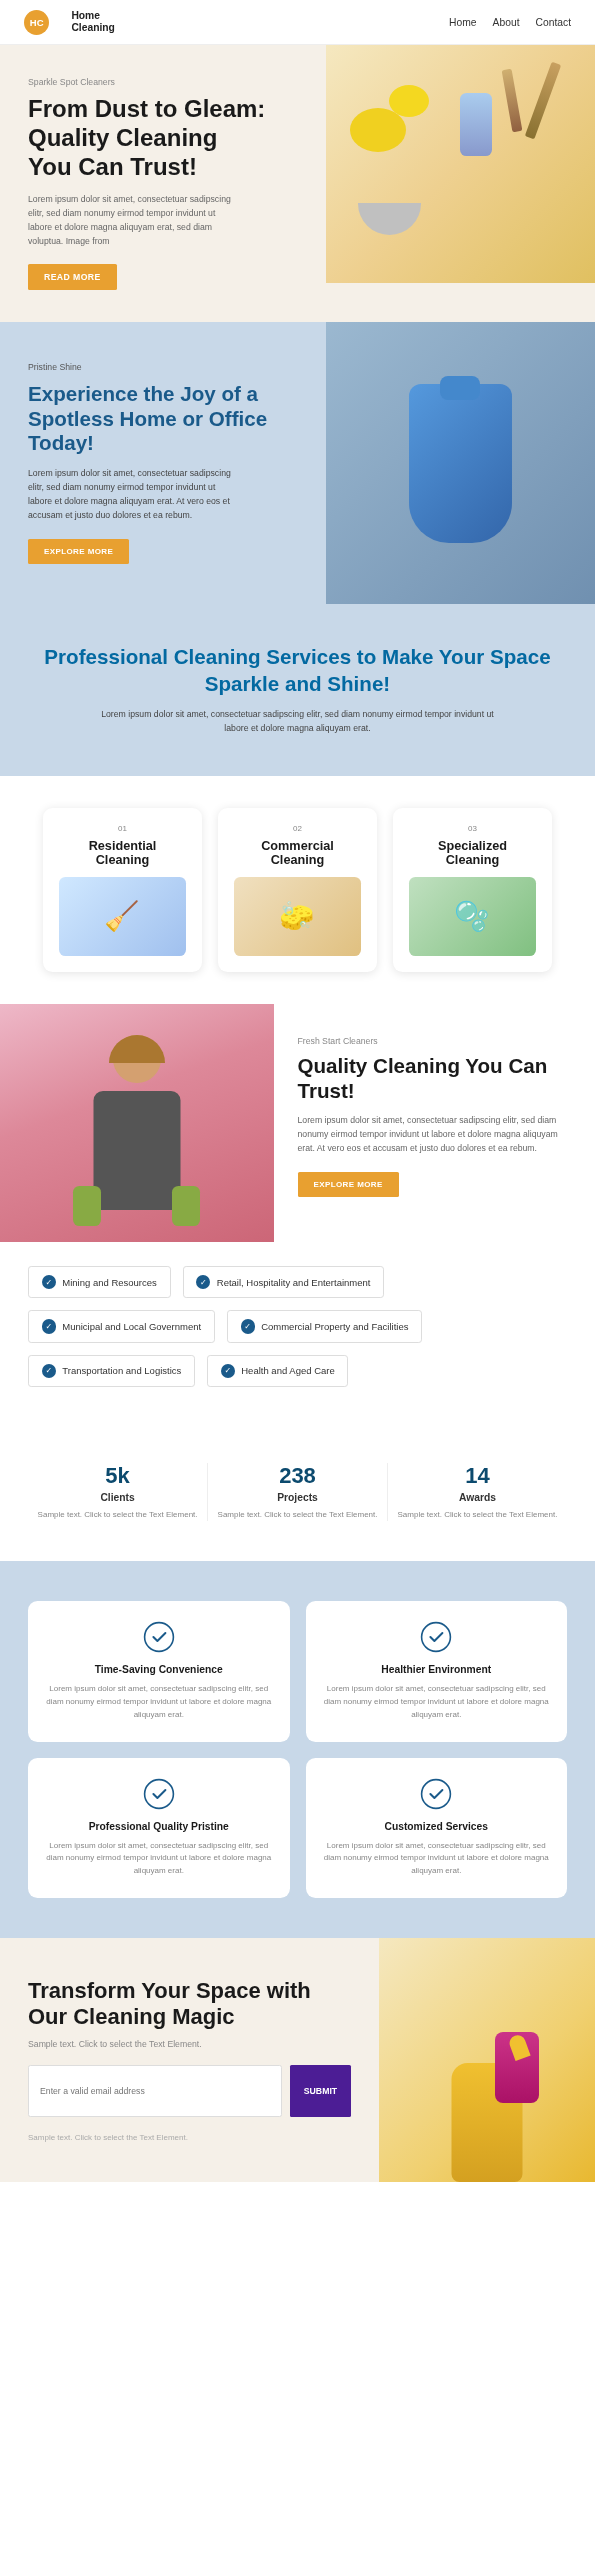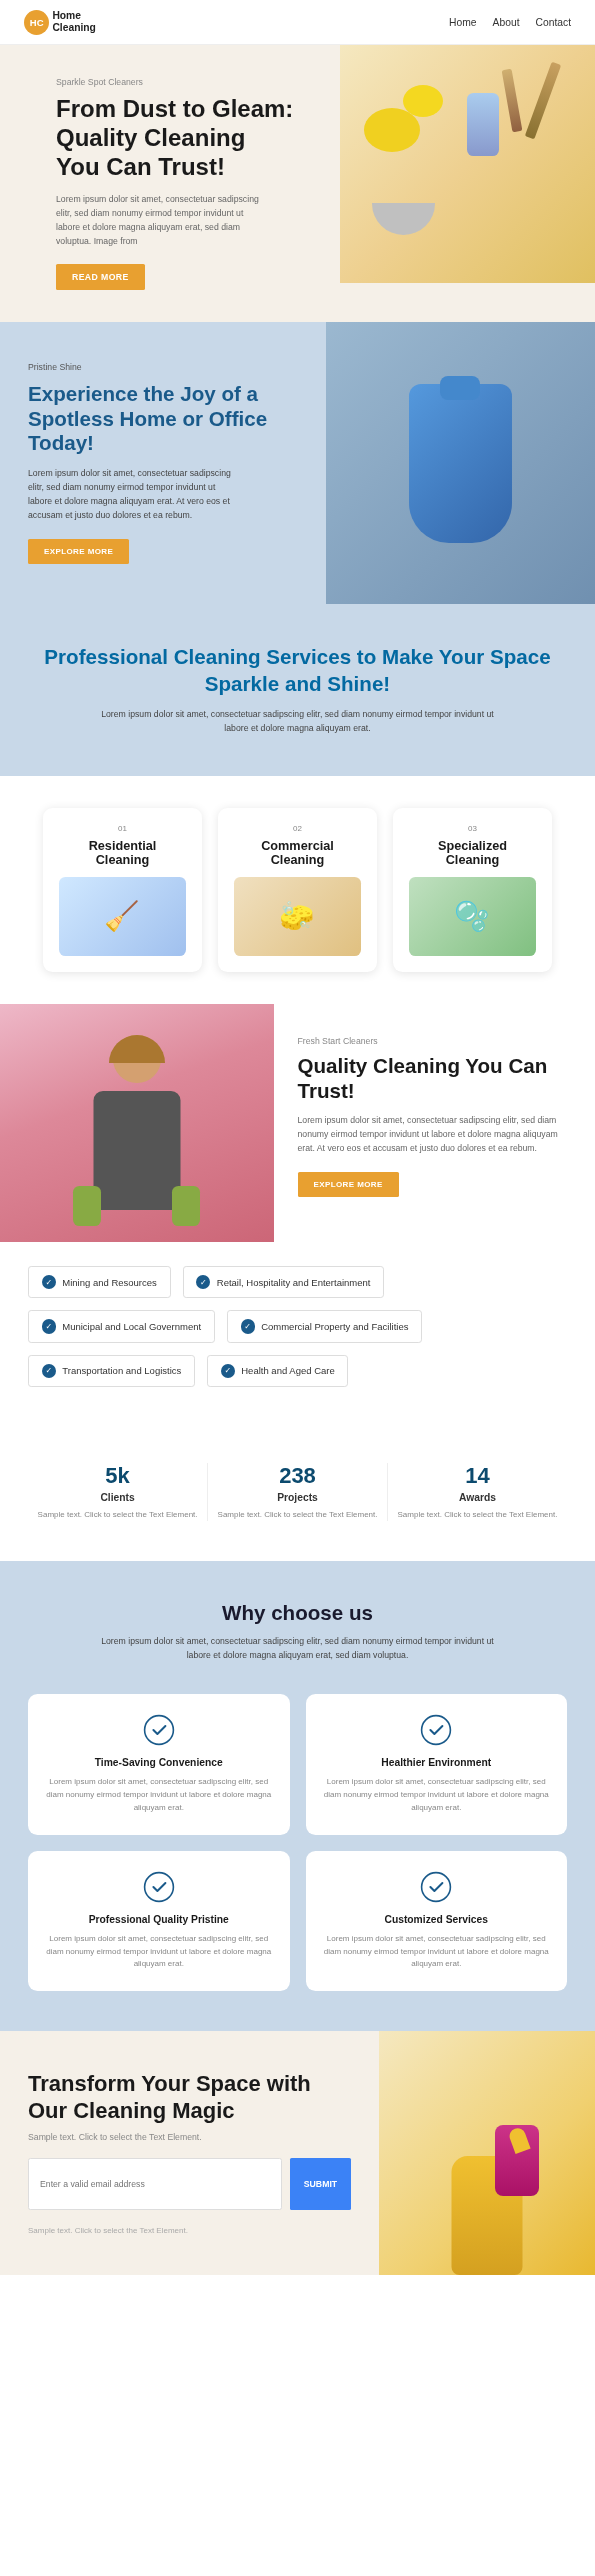--- a/index.html
+++ b/index.html
@@ -1,27 +1,27 @@
 <!DOCTYPE html>
 <html style="font-size:12.7px"><head>
   <meta charset="utf-8">
   <style>
     * { box-sizing: border-box; margin: 0; padding: 0; }
     body { font-family: 'Arial', sans-serif; width: 595px; overflow-x: hidden; background: #fff; }
 
     
     nav { display: flex; align-items: center; justify-content: space-between; padding: 9.5px 24px; background: #fff; border-bottom: 0.8px solid #eee; }
-    .nav-logo { display: flex; align-items: center; gap: 3px; }
+    .nav-logo { display: flex; align-items: center; gap: 22px; }
     .nav-logo-icon { width: 25.4px; height: 25.4px; background: #e8a030; border-radius: 50%; display: flex; align-items: center; justify-content: center; color: #fff; font-size: 9.5px; font-weight: bold; }
     .nav-logo-text { font-size: 10.3px; font-weight: bold; color: #222; line-height: 1.2; }
     .nav-links { display: flex; gap: 16px; }
     .nav-links a { text-decoration: none; color: #333; font-size: 10.3px; }
 
     
-    .hero { background: #f5f0e8; display: flex; min-height: 238px; position: relative; overflow: hidden; padding-left: 28px; }
+    .hero { background: #f5f0e8; display: flex; min-height: 238px; position: relative; overflow: hidden; }
     .hero-content { padding: 32px 28px; flex: 1; z-index: 2; }
     .hero-eyebrow { font-size: 8.7px; color: #888; margin-bottom: 8px; }
     .hero-title { font-size: 24px; font-weight: 900; color: #1a1a1a; line-height: 1.2; margin-bottom: 11px; max-width: 238px; }
     .hero-body { font-size: 8.7px; color: #666; line-height: 1.6; max-width: 206px; margin-bottom: 16px; }
     .btn-orange { background: #e8a030; color: #fff; border: none; padding: 8px 16px; font-size: 8.7px; font-weight: bold; cursor: pointer; text-transform: uppercase; letter-spacing: 0.4px; border-radius: 1.6px; }
     .hero-image { flex: 1; position: relative; overflow: hidden; }
 
     
     .section-spotless { display: flex; background: #c8d8e8; min-height: 222px; }
     .spotless-content { flex: 1; padding: 40px 28px; }
@@ -76,21 +76,21 @@
     .why-card-title { font-size: 10.3px; font-weight: bold; color: #1a1a1a; text-align: center; margin-bottom: 8px; }
     .why-card-body { font-size: 8px; color: #888; line-height: 1.6; text-align: center; }
 
     
     .cta-section { background: #f5f0e8; display: flex; min-height: 222px; position: relative; overflow: hidden; }
     .cta-content { flex: 1.2; padding: 40px 28px; }
     .cta-title { font-size: 22px; font-weight: 900; color: #1a1a1a; line-height: 1.2; margin-bottom: 8px; }
     .cta-sub { font-size: 8.7px; color: #888; margin-bottom: 16px; }
     .cta-form { display: flex; gap: 8px; margin-bottom: 16px; }
     .cta-input { flex: 1; padding: 20px 11px; border: 0.8px solid #ddd; border-radius: 2.4px; font-size: 8.7px; color: #aaa; }
-    .btn-submit { background: #3b82f6; color: #fff; border: none; padding: 8px 14.3px; font-size: 8.7px; font-weight: bold; cursor: pointer; text-transform: uppercase; border-radius: 1.6px; }
+    .btn-submit { background: #4c1d95; color: #fff; border: none; padding: 8px 14.3px; font-size: 8.7px; font-weight: bold; cursor: pointer; text-transform: uppercase; border-radius: 1.6px; }
     .cta-footer-text { font-size: 8px; color: #aaa; }
     .cta-image { flex: 0.8; position: relative; overflow: hidden; }
 
     .hero-visual { width: 100%; height: 238px; position: relative; background: linear-gradient(135deg, #f5e8c0 0%, #eed090 50%, #e0c060 100%); }
     .hv-lemon1 { width: 56px; height: 44px; background: #f0d020; border-radius: 50%; position: absolute; top: 63px; left: 24px; }
     .hv-lemon2 { width: 40px; height: 32px; background: #f4d820; border-radius: 50%; position: absolute; top: 40px; left: 63px; }
     .hv-brush1 { width: 9.5px; height: 79px; background: linear-gradient(to bottom, #c8a060, #887030); border-radius: 2.4px; position: absolute; top: 16px; right: 48px; transform: rotate(20deg); }
     .hv-brush2 { width: 9.5px; height: 63px; background: linear-gradient(to bottom, #d0b070, #906040); border-radius: 2.4px; position: absolute; top: 24px; right: 79px; transform: rotate(-10deg); }
     .hv-spray { width: 32px; height: 63px; background: linear-gradient(to bottom, #aaccee, #8899cc); border-radius: 6.3px; position: absolute; top: 48px; left: 50%; }
     .hv-bowl { width: 63px; height: 32px; background: #c0c0c0; border-radius: 0 0 32px 32px; position: absolute; bottom: 48px; left: 32px; }
@@ -256,24 +256,20 @@
   </div>
   <div class="stat-divider"></div>
   <div class="stat-item">
     <div class="stat-number">14</div>
     <div class="stat-label">Awards</div>
     <div class="stat-desc">Sample text. Click to select the Text Element.</div>
   </div>
 </section>
 
 <section class="why-section">
-  <div class="why-header">
-    <h2>Why choose us</h2>
-    <p>Lorem ipsum dolor sit amet, consectetuar sadipscing elitr, sed diam nonumy eirmod tempor invidunt ut labore et dolore magna aliquyam erat, sed diam voluptua.</p>
-  </div>
   <div class="why-grid">
 
     <div class="why-card">
       <div class="why-icon">
         <svg width="32" height="32" viewBox="0 0 40 40">
           <circle cx="20" cy="20" r="18" stroke="#1a5a8a" stroke-width="2" fill="none"></circle>
           <path d="M13 20 L18 25 L28 15" stroke="#1a5a8a" stroke-width="2.5" fill="none" stroke-linecap="round" stroke-linejoin="round"></path>
         </svg>
       </div>
       <div class="why-card-title">Time-Saving Convenience</div>

